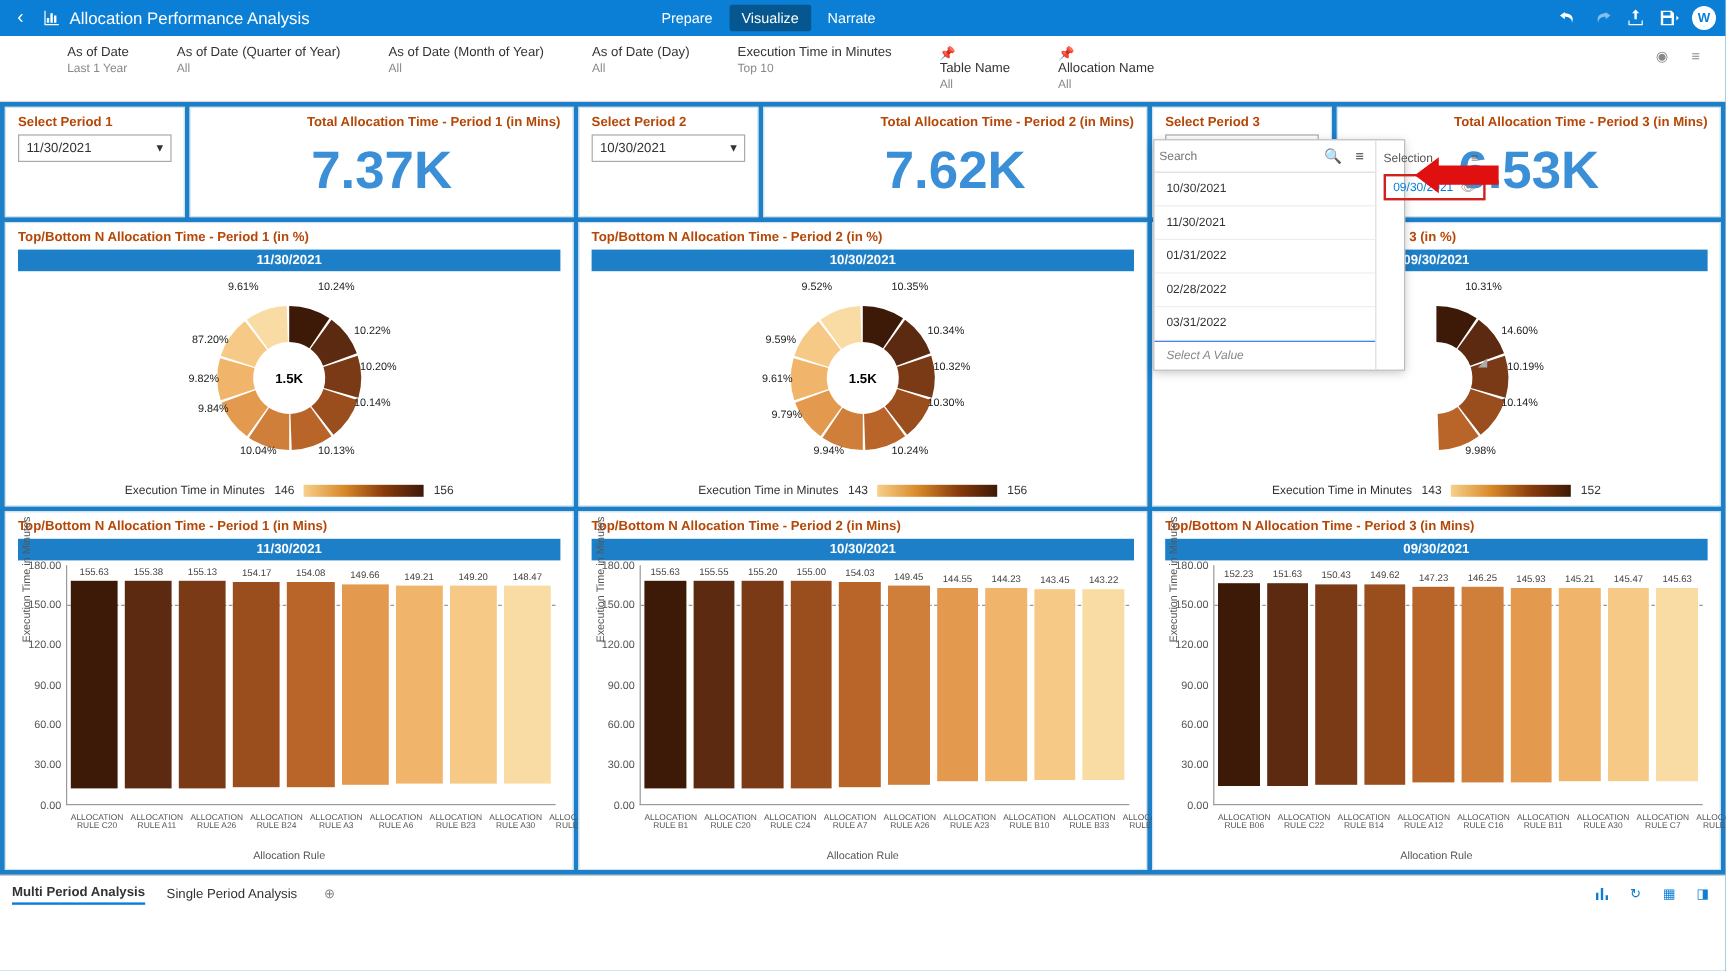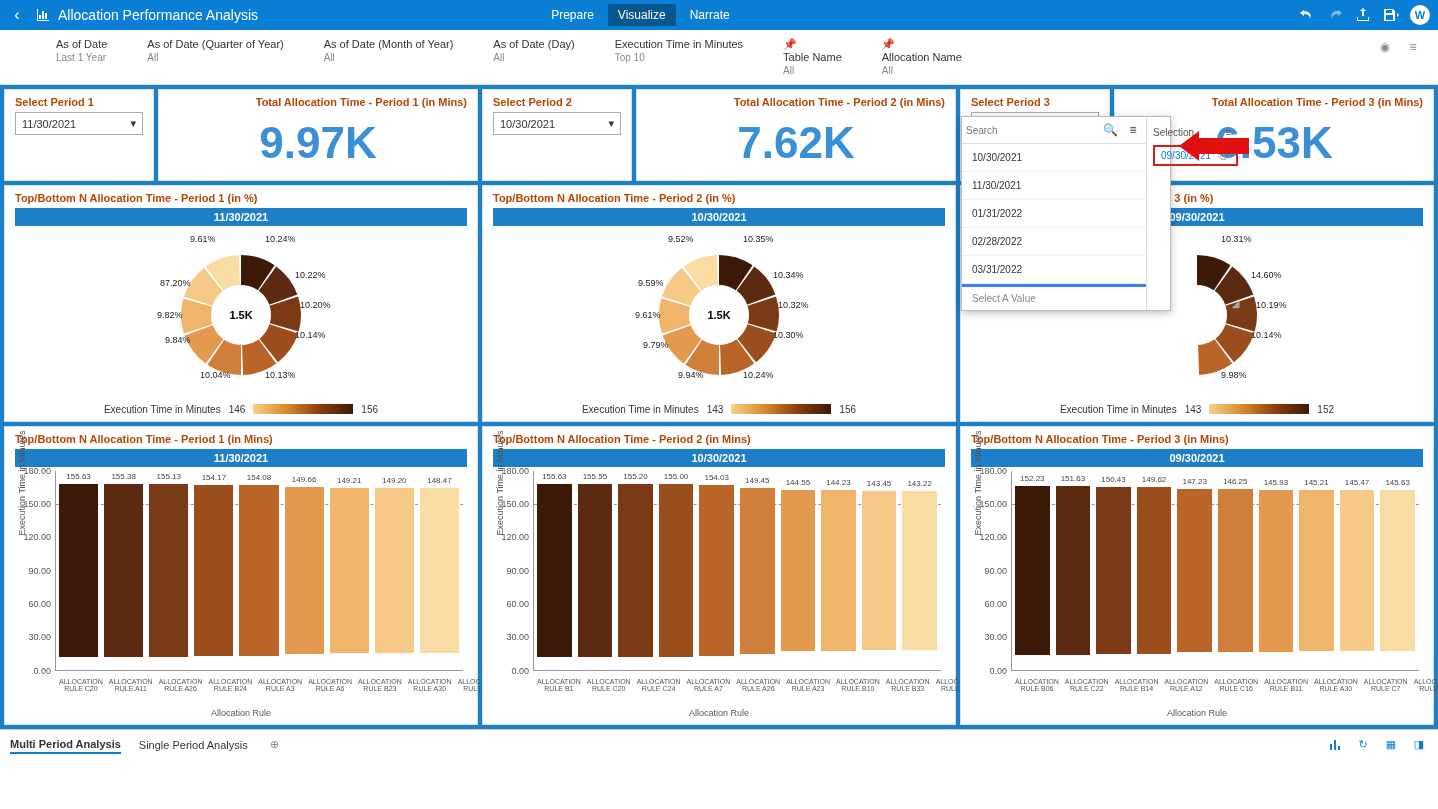--- a/index.html
+++ b/index.html
@@ -47,21 +47,21 @@
 .tab{cursor:pointer;padding:2px 0}
 .tab.active{font-weight:bold;border-bottom:2px solid #0b7fd6}
 .tabs-right{margin-left:auto;display:flex;gap:10px;color:#0b7fd6}
 .dropdown-pop{position:absolute;top:26px;left:0;width:210px;background:#fff;border:1px solid #bbb;box-shadow:0 2px 8px rgba(0,0,0,.25);z-index:50;display:flex}
 .drop-left{flex:1;border-right:1px solid #ddd;display:flex;flex-direction:column}
 .drop-right{width:100px;padding:6px;position:relative}
 .drop-head{display:flex;align-items:center;gap:4px;padding:4px;border-bottom:1px solid #ddd}
 .drop-head input{flex:1;border:none;outline:none;font-size:10px;color:#888}
 .drop-list{flex:1}
 .drop-item{padding:8px 10px;font-size:10px;border-bottom:1px solid #eee;cursor:pointer}
-.drop-foot{padding:6px 10px;font-size:10px;color:#888;border-top:3px solid #3b82f6}
+.drop-foot{padding:6px 10px;font-size:10px;color:#888;font-style:italic;border-top:1px solid #3b82f6}
 .sel-hdr{font-size:10px;color:#555;margin-bottom:4px;display:flex;justify-content:space-between;align-items:center}
 .sel-pill{border:2px solid #d02020;padding:3px 6px;font-size:10px;color:#0b7fd6;display:flex;align-items:center;gap:6px}
 .eye{color:#888}
 .arrow-ann{position:absolute;left:218px;top:36px;z-index:60}
 .donut-lbl{position:absolute;font-size:9px;font-weight:normal;color:#222}
 .resize-h{position:absolute;right:2px;bottom:2px;width:10px;height:10px;color:#aaa;font-size:10px}
 </style>
 </head>
 <body>
 
@@ -142,21 +142,21 @@
   <div class="row" id="row1">
       <div class="card card-sm">
         <div class="card-title">Select Period 1</div>
         <div class="sel">
           <span>11/30/2021</span>
           <span>▾</span>
         </div>
       </div>
       <div class="card">
         <div class="card-title center">Total Allocation Time - Period 1 (in Mins)</div>
-        <div class="big-num">9.97K</div>
+        <div class="big-num">7.37K</div>
       </div>
       <div class="card card-sm">
         <div class="card-title">Select Period 2</div>
         <div class="sel">
           <span>10/30/2021</span>
           <span>▾</span>
         </div>
       </div>
       <div class="card">
         <div class="card-title center">Total Allocation Time - Period 2 (in Mins)</div>

